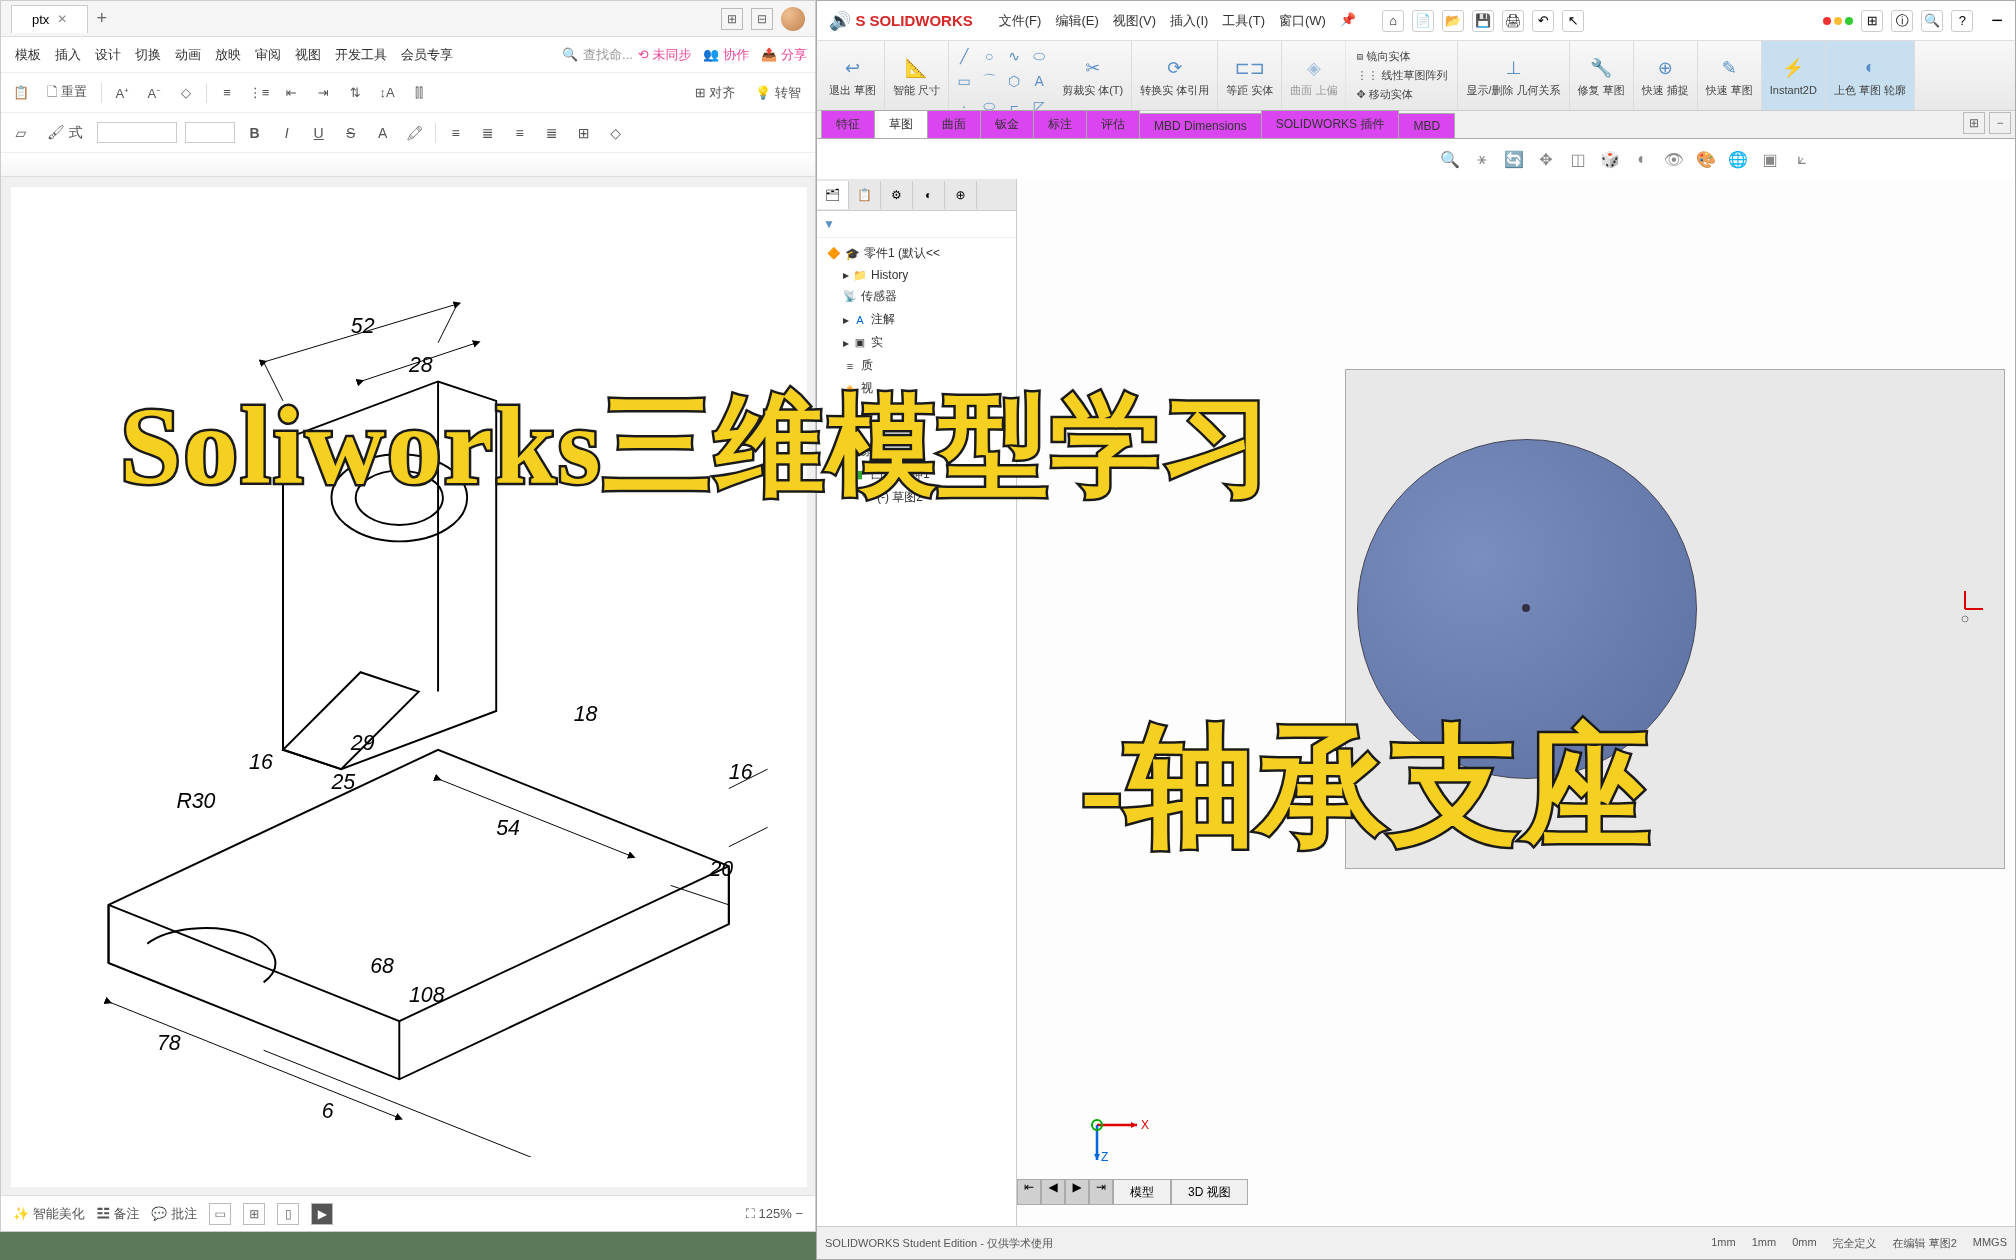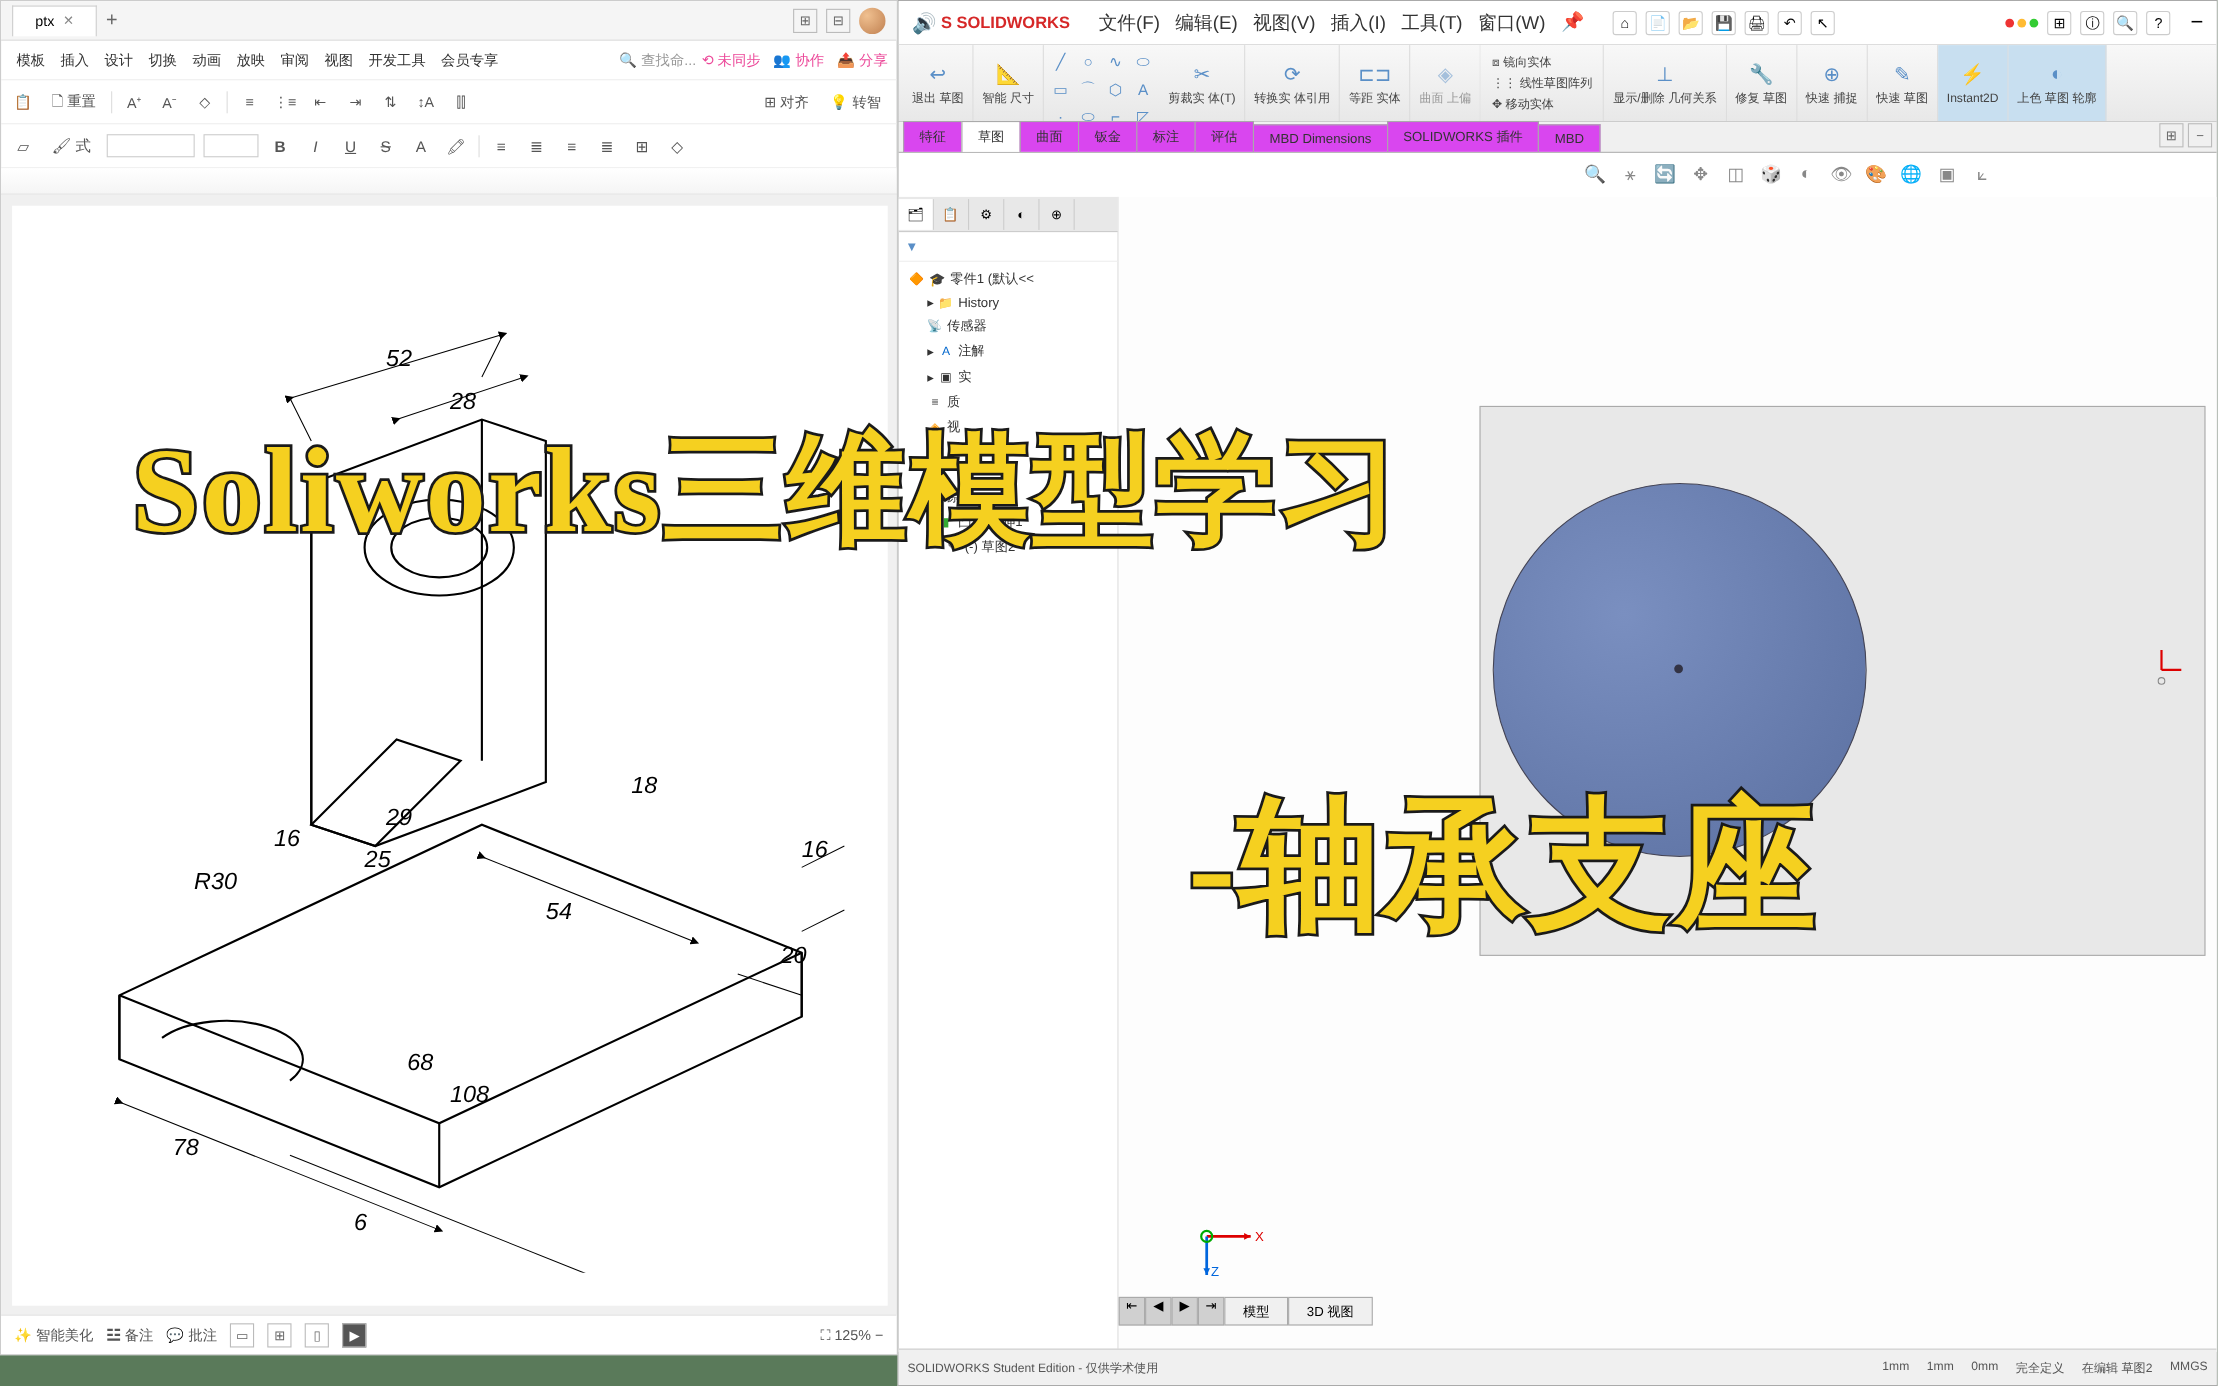--- a/index.html
+++ b/index.html
@@ -31,21 +31,21 @@
     .wps-slide { position: absolute; left: 10px; top: 10px; width: 796px; height: 1000px; background: #fff; }
     
     .wps-statusbar { position: absolute; bottom: 0; left: 0; right: 0; height: 36px; background: #fff; border-top: 1px solid #ddd; display: flex; align-items: center; padding: 0 12px; gap: 12px; font-size: 13px; color: #555; }
     .wps-zoom { margin-left: auto; }
     
     
     .sw-window { position: absolute; left: 816px; top: 0; width: 1200px; height: 1260px; background: #fff; border: 1px solid #aaa; }
     .sw-titlebar { height: 40px; display: flex; align-items: center; padding: 0 12px; background: #fff; border-bottom: 1px solid #ddd; }
     .sw-logo { color: #d62828; font-weight: bold; font-size: 15px; display: flex; align-items: center; gap: 4px; }
     .sw-logo-icon { font-size: 18px; }
-    .sw-menus { display: flex; gap: 2px; margin-left: 20px; font-size: 17px; }
+    .sw-menus { display: flex; gap: 2px; margin-left: 20px; font-size: 13px; }
     .sw-menu { padding: 4px 6px; color: #333; }
     .sw-title-icons { margin-left: 20px; display: flex; gap: 8px; }
     .sw-ti { width: 22px; height: 22px; border: 1px solid #ccc; border-radius: 3px; display: flex; align-items: center; justify-content: center; font-size: 13px; }
     .sw-title-right { margin-left: auto; display: flex; gap: 8px; align-items: center; }
     .sw-traffic { display: flex; gap: 3px; }
     .sw-dot { width: 8px; height: 8px; border-radius: 50%; }
     .sw-min { font-size: 20px; margin-left: 10px; }
     
     .sw-ribbon { height: 70px; background: linear-gradient(#f8f8f8, #e8e8e8); border-bottom: 1px solid #ccc; display: flex; align-items: stretch; padding: 0 4px; }
     .sw-rgroup { display: flex; flex-direction: column; align-items: center; justify-content: center; padding: 4px 8px; border-right: 1px solid #ddd; font-size: 11px; color: #444; min-width: 50px; }

